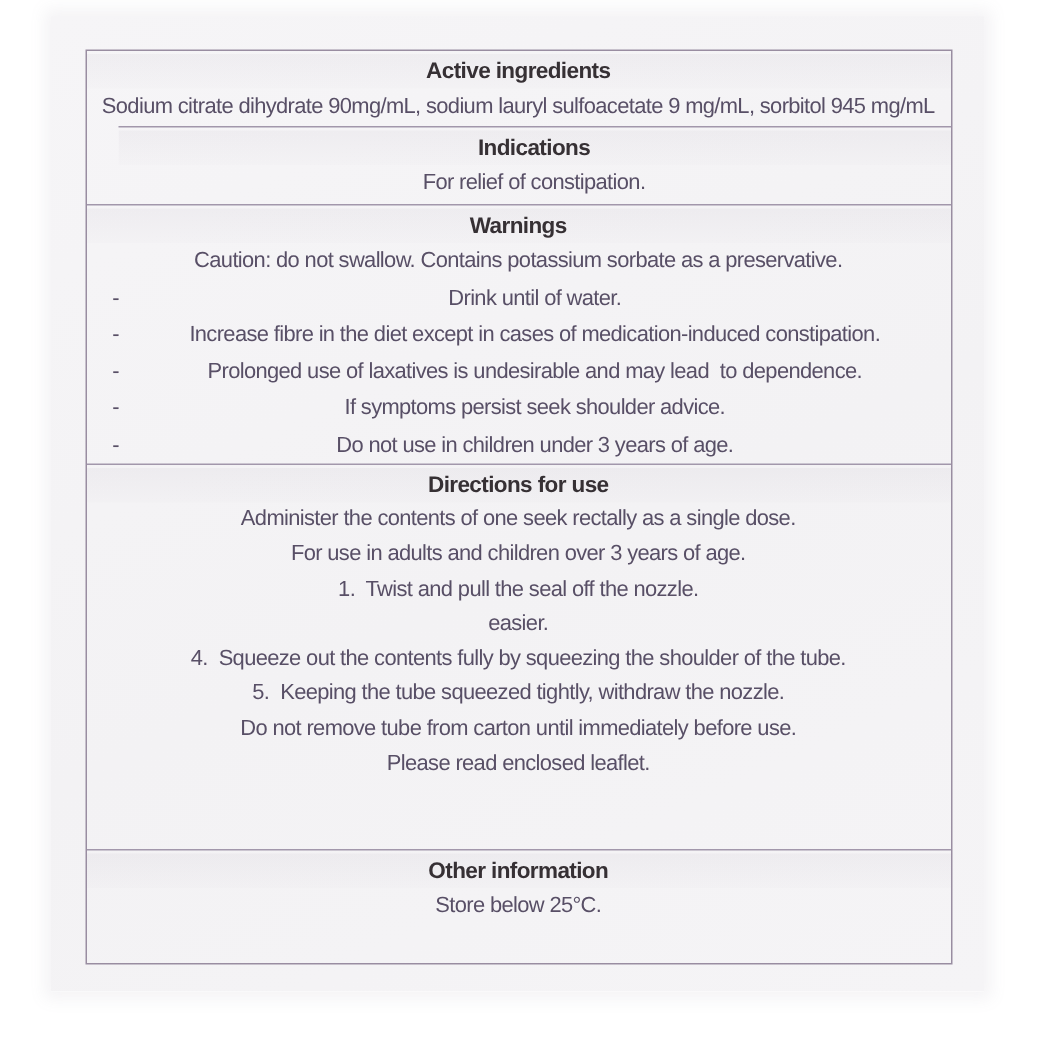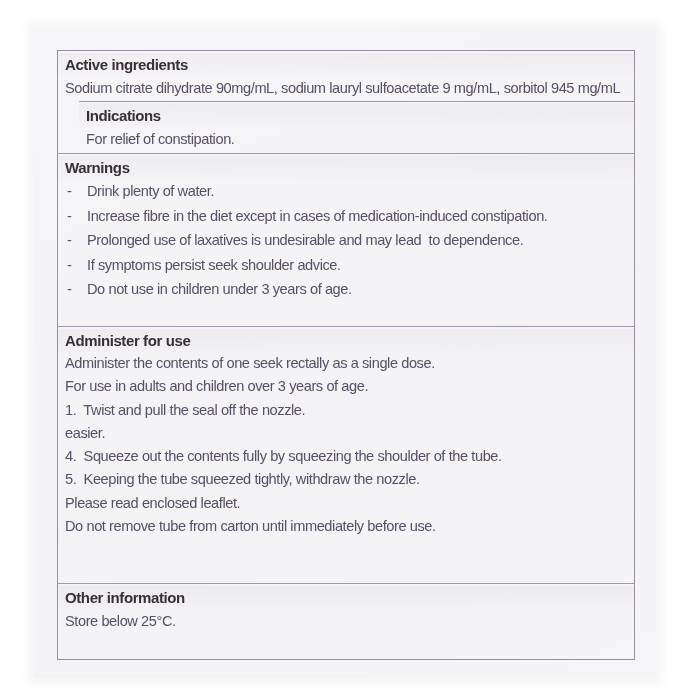--- a/index.html
+++ b/index.html
@@ -14,25 +14,26 @@
   .page {
     position: relative;
     width: 691px;
     height: 691px;
     background: #ffffff;
   }
   
   .photo {
     position: absolute;
     left: 34px;
-    top: 28px;
+    top: 11px;
     width: 622px;
     height: 650px;
     background: linear-gradient(155deg, #f6f5f7 0%, #f3f2f4 55%, #f5f4f6 100%);
     box-shadow: 0 0 10px 5px rgba(243,242,244,0.95);
+    text-align: center;
   }
   
   .panel {
     position: absolute;
     left: 23px;
     top: 22px;
     width: 576px;
     height: 608px;
     border: 1px solid #998da1;
     background: transparent;
@@ -83,36 +84,37 @@
         <section class="sec s1">
           <h2>Active ingredients</h2>
           <p class="row">Sodium citrate dihydrate 90mg/mL, sodium lauryl sulfoacetate 9 mg/mL, sorbitol 945 mg/mL</p>
         </section>
         <section class="sec s2">
           <h2>Indications</h2>
           <p class="row">For relief of constipation.</p>
         </section>
         <section class="sec s3">
           <h2>Warnings</h2>
-          <p class="row dash"><span class="marker">-</span><span class="txt">Drink plenty of water.</span></p>
+          <p class="row">Caution: do not swallow. Contains potassium sorbate as a preservative.</p>
+          <p class="row dash"><span class="marker">-</span><span class="txt">Drink until of water.</span></p>
           <p class="row dash"><span class="marker">-</span><span class="txt">Increase fibre in the diet except in cases of medication-induced constipation.</span></p>
           <p class="row dash"><span class="marker">-</span><span class="txt">Prolonged use of laxatives is undesirable and may lead  to dependence.</span></p>
           <p class="row dash"><span class="marker">-</span><span class="txt">If symptoms persist seek shoulder advice.</span></p>
           <p class="row dash"><span class="marker">-</span><span class="txt">Do not use in children under 3 years of age.</span></p>
         </section>
         <section class="sec s4">
-          <h2>Administer for use</h2>
+          <h2>Directions for use</h2>
           <p class="row">Administer the contents of one seek rectally as a single dose.</p>
           <p class="row">For use in adults and children over 3 years of age.</p>
           <p class="row">1.  Twist and pull the seal off the nozzle.</p>
           <p class="row">easier.</p>
           <p class="row">4.  Squeeze out the contents fully by squeezing the shoulder of the tube.</p>
           <p class="row">5.  Keeping the tube squeezed tightly, withdraw the nozzle.</p>
+          <p class="row">Do not remove tube from carton until immediately before use.</p>
           <p class="row">Please read enclosed leaflet.</p>
-          <p class="row">Do not remove tube from carton until immediately before use.</p>
         </section>
         <section class="sec s5">
           <h2>Other information</h2>
           <p class="row">Store below 25°C.</p>
         </section>
       </div>
   </div>
 </div>
 
 </body></html>

